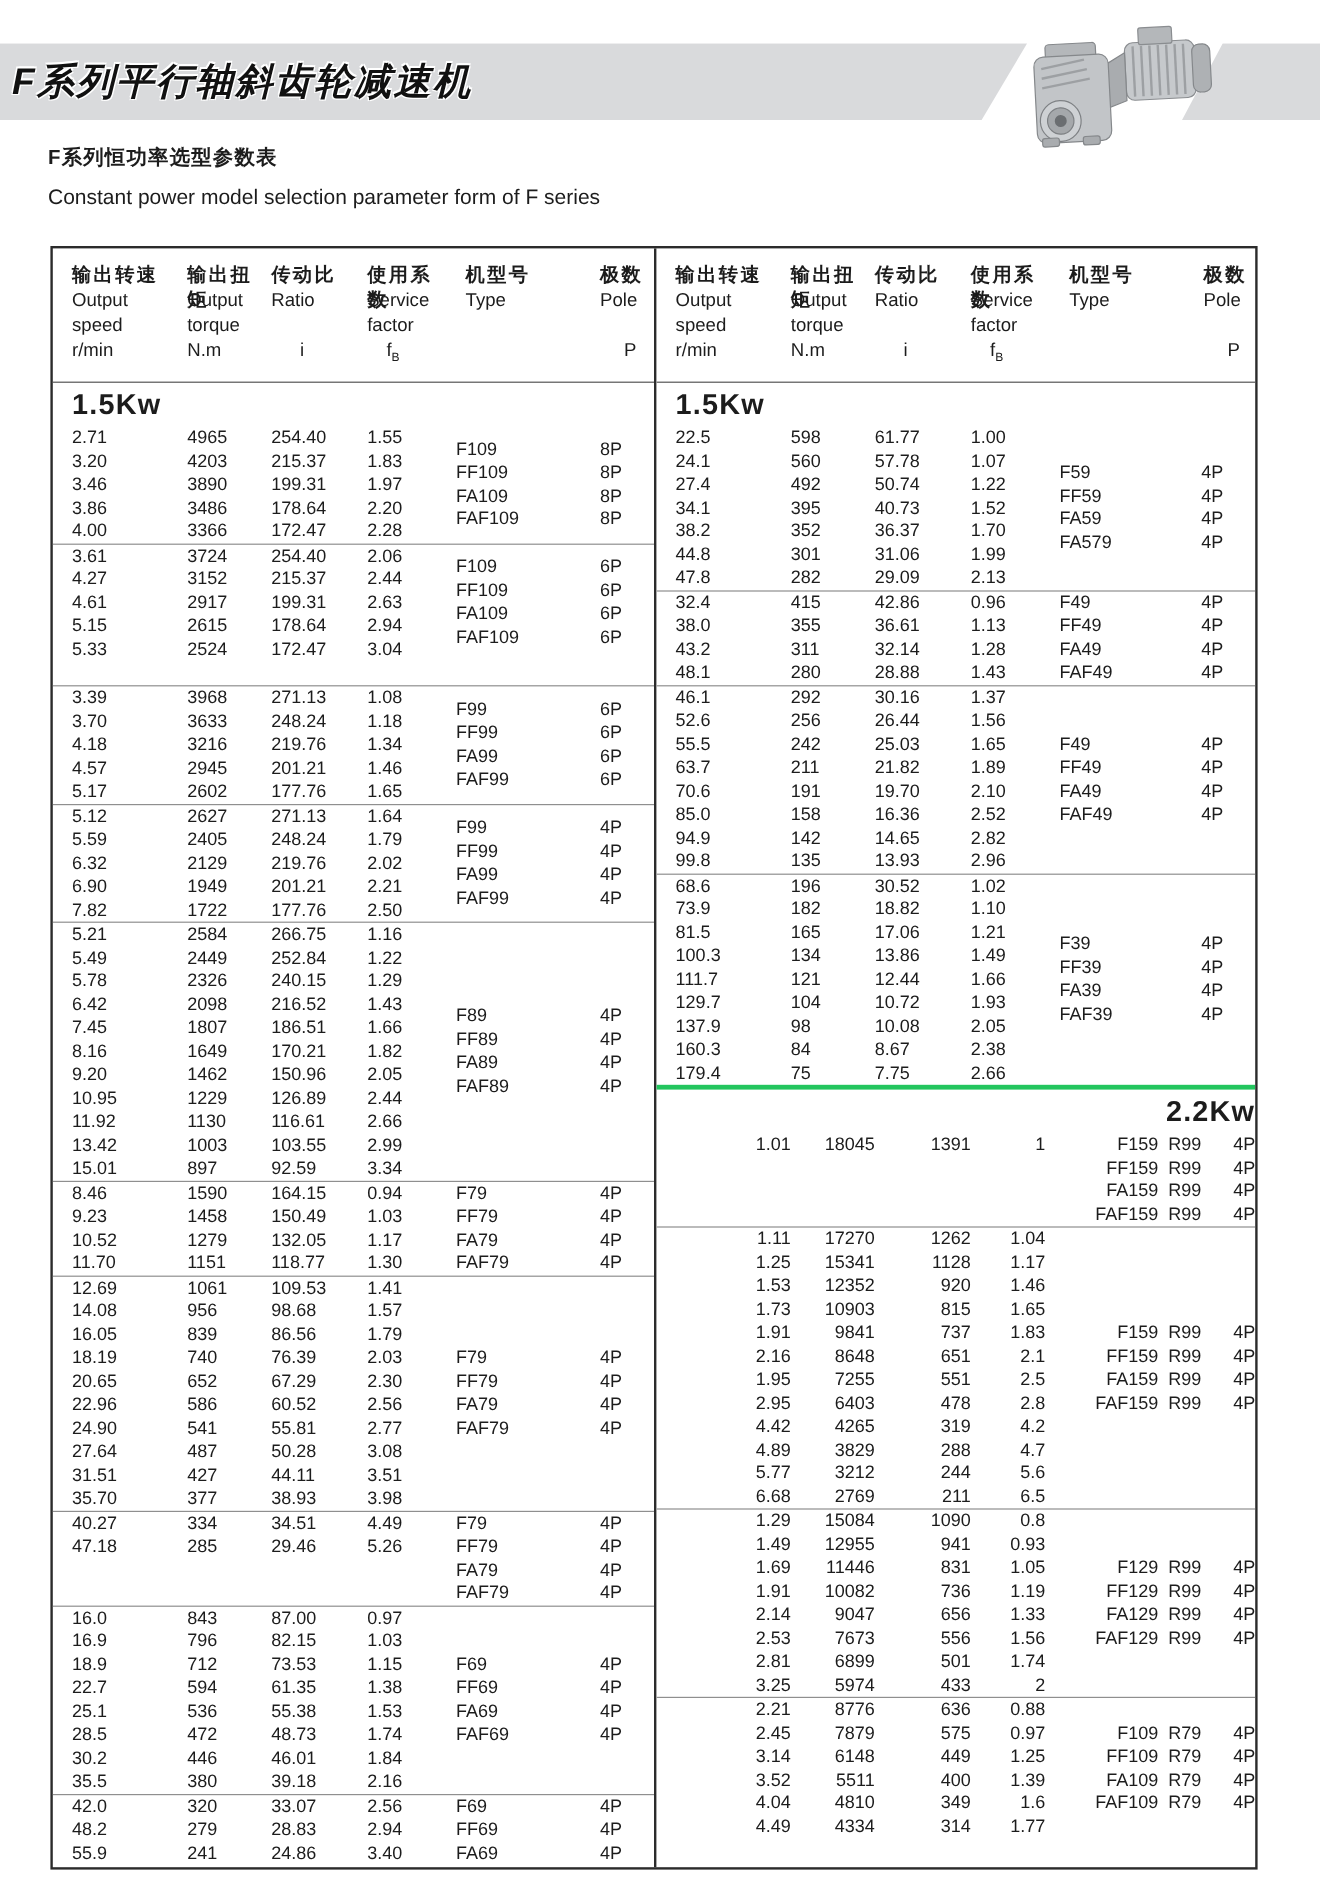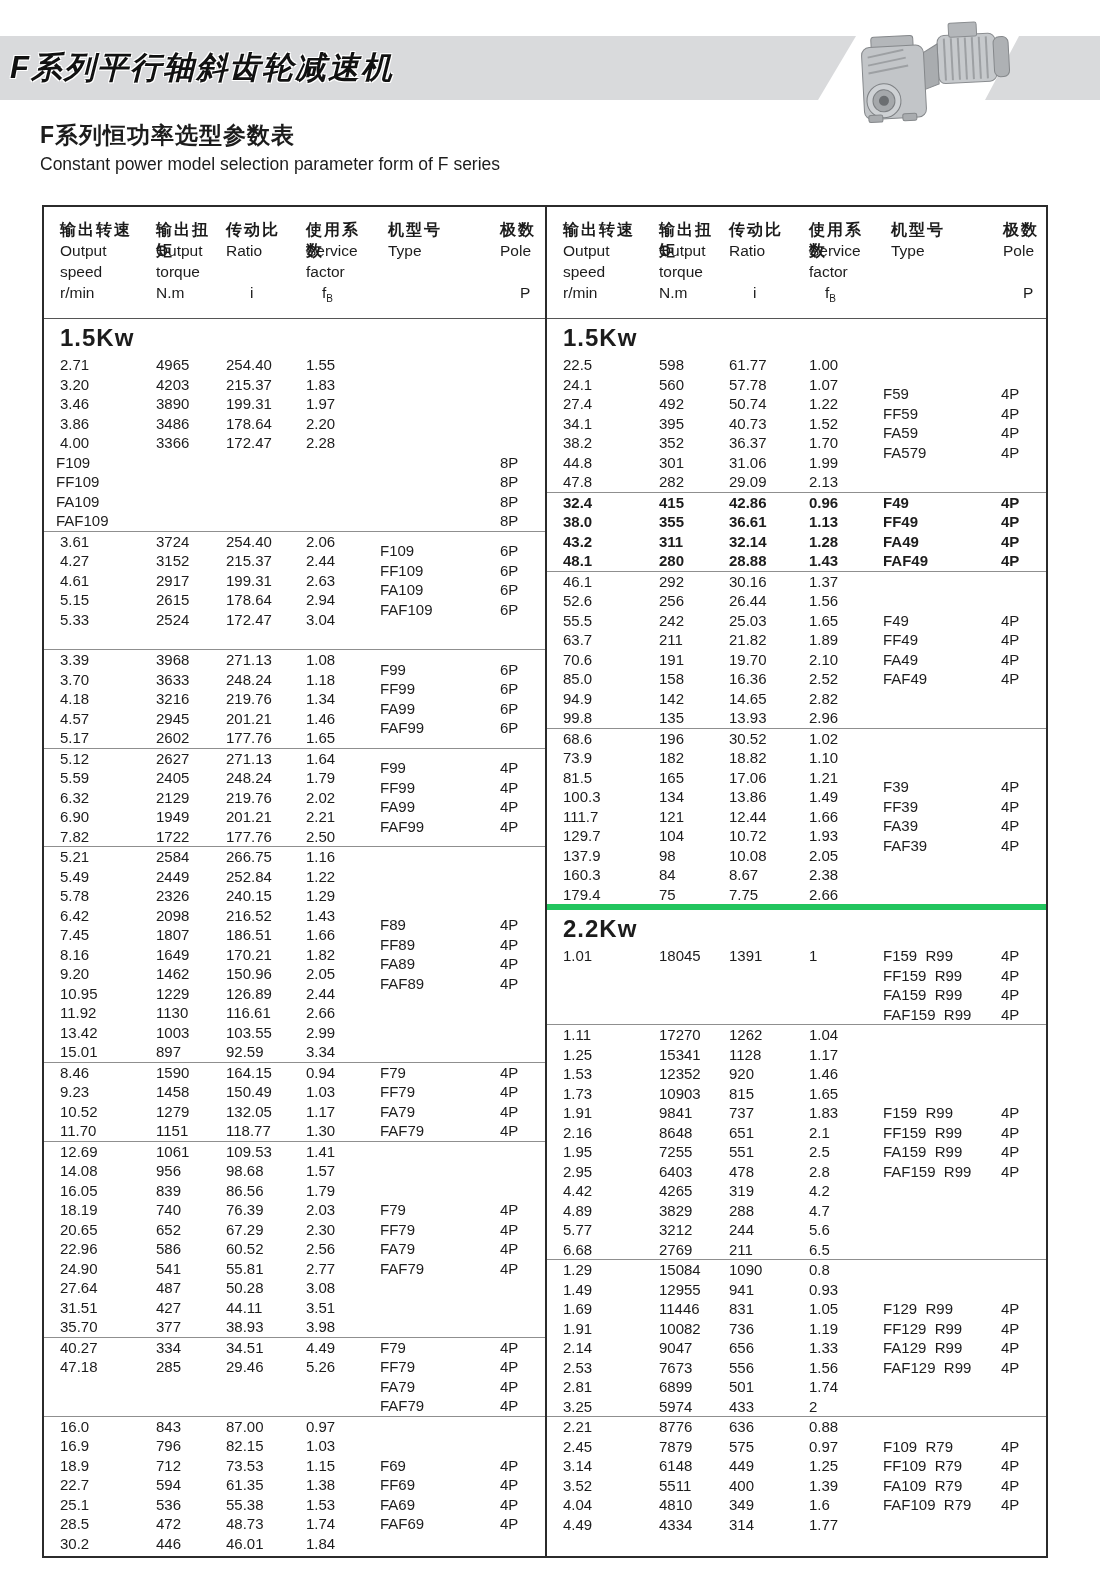--- a/index.html
+++ b/index.html
@@ -8,39 +8,39 @@
   
   .band1{position:absolute;top:36px;left:0;width:856px;height:64px;background:#d9dadc;
          clip-path:polygon(0 0,100% 0,calc(100% - 38px) 100%,0 100%);}
   .band2{position:absolute;top:36px;left:985px;width:115px;height:64px;background:#d9dadc;
          clip-path:polygon(34px 0,100% 0,100% 100%,0 100%);}
   .banner-title{position:absolute;top:36px;left:10px;height:64px;line-height:64px;
          font-size:31px;font-weight:bold;font-style:italic;letter-spacing:2px;color:#111;
          text-shadow:1px 1px 0 #fff,-1px -1px 0 #fff,1px -1px 0 #fff,-1px 1px 0 #fff;}
   .motor{position:absolute;left:842px;top:2px;}
   
-  .page-title{position:absolute;left:40px;top:120px;font-size:23px;font-weight:bold;letter-spacing:1px;}
+  .page-title{position:absolute;left:40px;top:120px;font-size:17px;font-weight:bold;letter-spacing:1px;}
   .page-subtitle{position:absolute;left:40px;top:154px;font-size:17.5px;}
   
   .ptable{position:absolute;left:42px;top:205px;width:1006px;height:1353px;
           border:2px solid #2b2b2b;display:flex;box-sizing:border-box;}
   .half{width:50%;overflow:hidden;}
   .half.right{border-left:2px solid #2b2b2b;box-sizing:border-box;}
   .thead{display:flex;height:112px;box-sizing:border-box;padding:12px 0 0 16px;border-bottom:1px solid #555;}
   .th{display:flex;flex-direction:column;}
   .th span,.th .unit{display:block;height:21px;line-height:21px;font-size:15.5px;}
   .th .zh{font-weight:bold;font-size:16px;letter-spacing:2px;}
   .th-speed{width:96px}.th-torque{width:70px}.th-ratio{width:80px}.th-factor{width:62px}
   .th-type{width:122px;padding-left:20px;box-sizing:border-box}
   .th-pole{flex:1;padding-left:10px;box-sizing:border-box}
   .u-i{padding-left:24px}
   .u-f{padding-left:16px}
   .u-p{padding-left:20px}
   sub{font-size:10px;}
-  .section + .section{border-top:6px solid #22c55e;}
+  .section + .section{border-top:4px solid #22c55e;text-align:right;}
   .block{display:flex;}
   .block + .block{border-top:1px solid #8f8f8f;}
   .kw-heading{height:36px;box-sizing:border-box;padding:5px 0 0 16px;font-size:24px;font-weight:bold;letter-spacing:1px;}
   .rows{width:324px;box-sizing:border-box;padding-left:16px;}
   .drow{display:flex;line-height:19.5px;font-size:15px;}
   .c0{width:96px}.c1{width:70px}.c2{width:80px}.c3{width:62px}
   .types{flex:1;display:flex;flex-direction:column;justify-content:center;}
   .trow{display:flex;line-height:19.5px;font-size:15px;}
   .tname{flex:1;padding-left:12px;white-space:pre;}
   .tpole{width:45px;}
@@ -119,21 +119,21 @@
       </div>
       <div class="th th-pole">
         <span class="zh">极数</span>
           <span>Pole</span>
           <span></span>
           <span class="u-p">P</span>
       </div>
     </div>
   <div class="section">
         <div class="kw-heading">1.5Kw</div>
-        <div class="block" style="min-height: 97.5px; flex-direction: column;">
+        <div class="block" style="min-height: 97.5px;">
           <div class="rows">
             <div class="drow">
               <span class="c c0">2.71</span>
               <span class="c c1">4965</span>
               <span class="c c2">254.40</span>
               <span class="c c3">1.55</span>
             </div>
             <div class="drow">
               <span class="c c0">3.20</span>
               <span class="c c1">4203</span>
@@ -793,21 +793,21 @@
             <div class="trow">
               <span class="tname">FA59</span>
               <span class="tpole">4P</span>
             </div>
             <div class="trow">
               <span class="tname">FA579</span>
               <span class="tpole">4P</span>
             </div>
           </div>
         </div>
-        <div class="block" style="min-height: 78px; font-weight: bold;">
+        <div class="block" style="min-height: 78px;">
           <div class="rows">
             <div class="drow">
               <span class="c c0">32.4</span>
               <span class="c c1">415</span>
               <span class="c c2">42.86</span>
               <span class="c c3">0.96</span>
             </div>
             <div class="drow">
               <span class="c c0">38.0</span>
               <span class="c c1">355</span>

